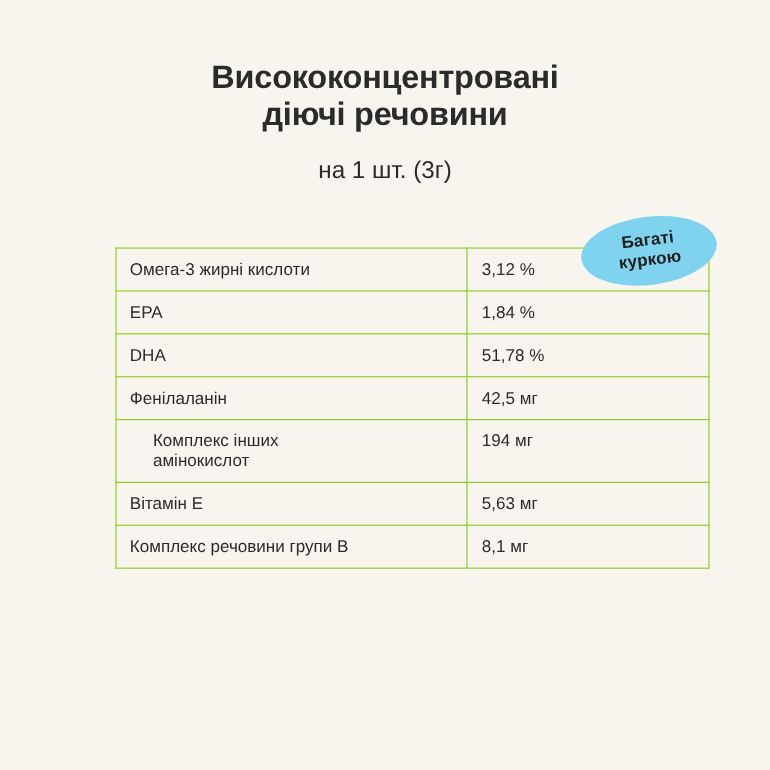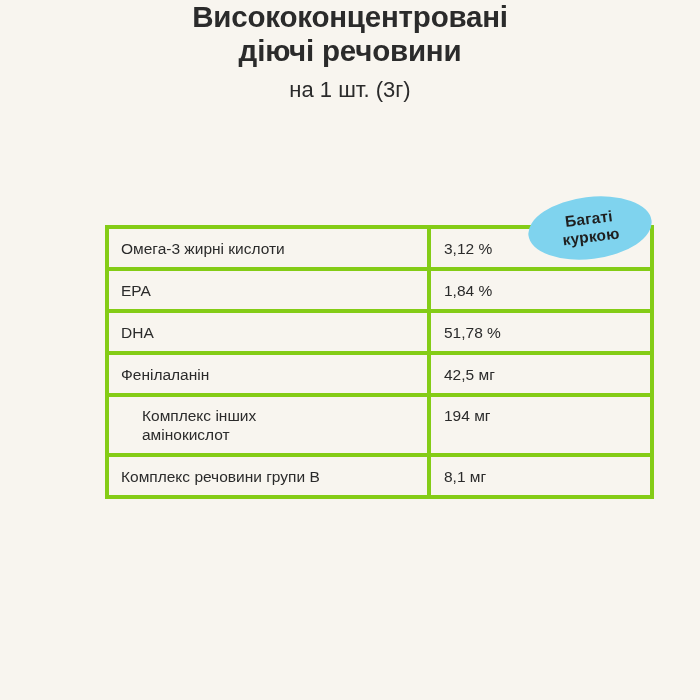--- a/index.html
+++ b/index.html
@@ -15,33 +15,34 @@
     overflow: hidden;
     position: relative;
   }
   .page {
     position: relative;
     width: 700px;
     height: 700px;
     box-sizing: border-box;
   }
   .title-block {
+    padding-top: 54px;
     text-align: center;
   }
   .title-line {
     font-size: 29px;
     font-weight: bold;
     letter-spacing: -0.2px;
     line-height: 34px;
     color: #2b2b2b;
   }
   .title-line.l1 { font-size: 29.5px; }
   .title-line.l2 { font-size: 29.5px; text-align: center; }
   .subtitle {
-    margin-top: 9px;
+    margin-top: 20px;
     font-size: 22px;
     font-weight: normal;
     color: #2b2b2b;
     line-height: 26px;
   }
 
   .badge {
     position: absolute;
     right: 48px;
     top: 197px;
@@ -72,21 +73,21 @@
     width: 492px;
     z-index: 2;
   }
   table.nutrition {
     width: 100%;
     border-collapse: collapse;
     table-layout: fixed;
     background: transparent;
   }
   table.nutrition td {
-    border: 4px solid #84cc16;
+    border: 1px solid #84cc16;
     padding: 9px 10px 9px 12px;
     font-size: 15.5px;
     line-height: 19px;
     vertical-align: middle;
     color: #2b2b2b;
     height: 20px;
   }
   table.nutrition td.name {
     width: 296px;
   }
@@ -139,20 +140,24 @@
           <td class="value">42,5 мг</td>
         </tr>
         <tr>
           <td class="name tall">
             <span class="two-line">Комплекс інших</span>
             <span class="two-line">амінокислот</span>
           </td>
           <td class="value tall" style="vertical-align:top; padding-top:9px;margin-left:12px;">194 мг</td>
         </tr>
         <tr>
+          <td class="name">Вітамін Е</td>
+          <td class="value">5,63 мг</td>
+        </tr>
+        <tr>
           <td class="name">Комплекс речовини групи В</td>
           <td class="value">8,1 мг</td>
         </tr>
       </tbody>
     </table>
   </div>
 
 </div>
 
 </body></html>

